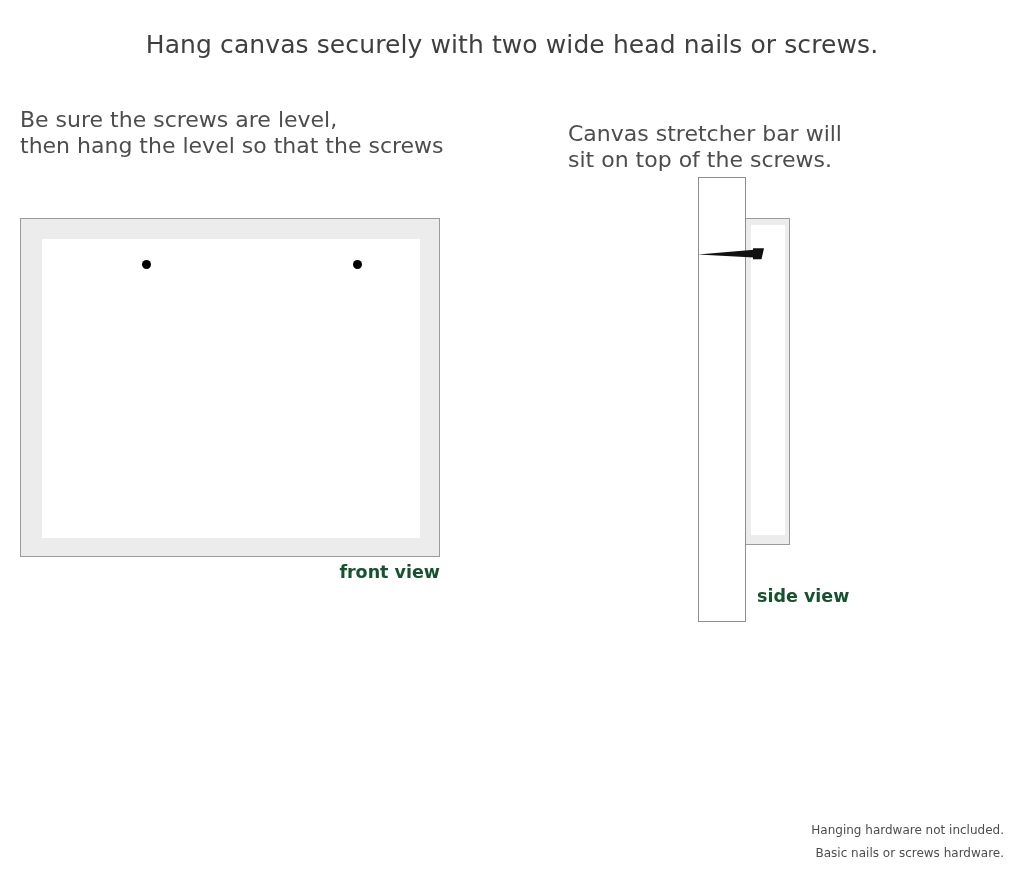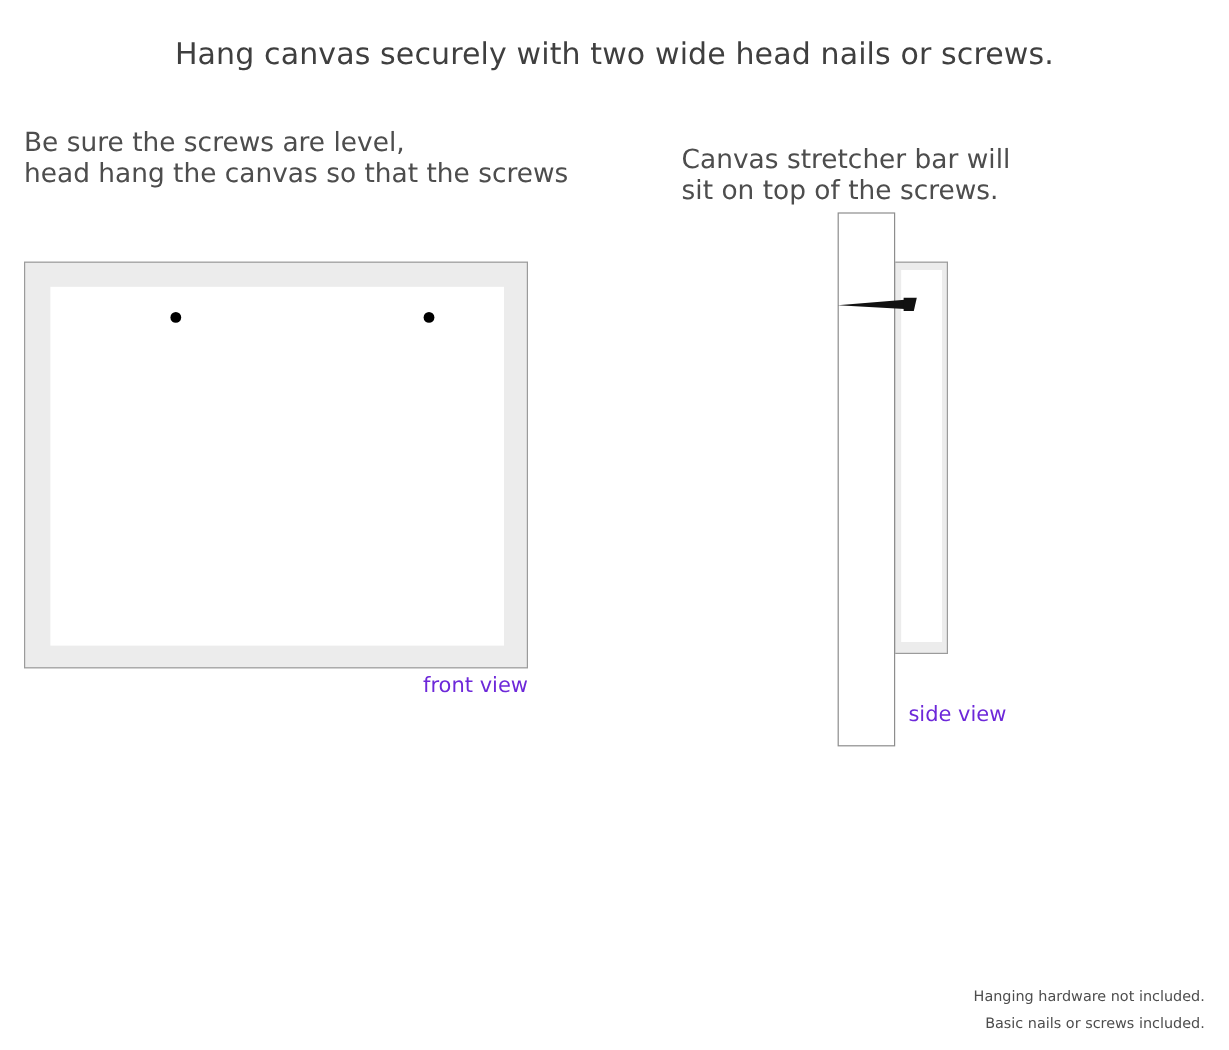--- a/index.html
+++ b/index.html
@@ -78,22 +78,23 @@
     height: 9px;
     border-radius: 50%;
     background: #000000;
   }
   .screw-dot-left  { left: 100px; top: 21px; }
   .screw-dot-right { left: 311px; top: 21px; }
 
   .view-label {
     position: absolute;
     font-size: 17.5px;
-    color: #6d28d9;
+    color: #14532d;
     white-space: nowrap;
+    font-weight: bold;
   }
   .label-front {
     left: 20px;
     top: 562px;
     width: 420px;
     text-align: right;
   }
   .label-side {
     left: 757px;
     top: 586px;
@@ -151,21 +152,21 @@
   }
   .screw-side svg { display: block; }
 </style>
 </head>
 <body>
 
 <div class="headline">Hang canvas securely with two wide head nails or screws.</div>
 
 <div class="caption caption-left">
   <div>Be sure the screws are level,</div>
-  <div>head hang the canvas so that the screws</div>
+  <div>then hang the level so that the screws</div>
 </div>
 
 <div class="caption caption-right">
   <div>Canvas stretcher bar will</div>
   <div>sit on top of the screws.</div>
 </div>
 
 <div class="front-view">
   <div class="front-view-inner">
     <div class="screw-dot screw-dot-left"></div>
@@ -184,14 +185,14 @@
 
       <path d="M 2,12.4 L 58,7.8 L 58,15.6 Z" fill="#111111"></path>
       <path d="M 57,6.2 L 68,6.2 L 65.5,17.2 L 57,17.2 Z" fill="#111111"></path>
     </svg>
   </div>
 </div>
 <div class="view-label label-side">side view</div>
 
 <div class="caption" style="left:704px; top:819px; width:300px; text-align:right; font-size:12px; line-height:23px;">
   <div>Hanging hardware not included.</div>
-  <div>Basic nails or screws included.</div>
+  <div>Basic nails or screws hardware.</div>
 </div>
 
 </body></html>

